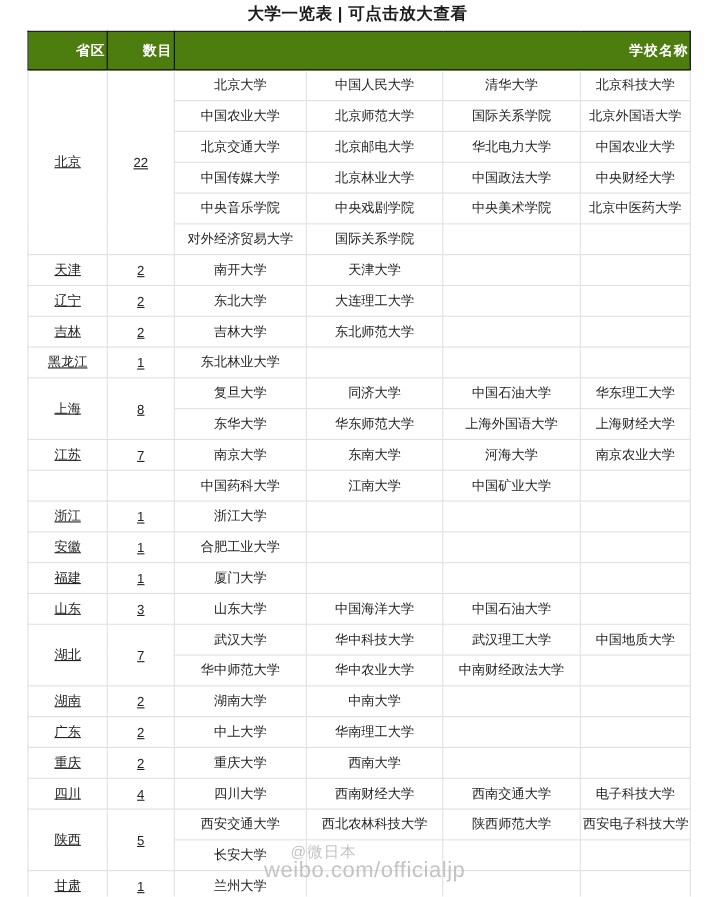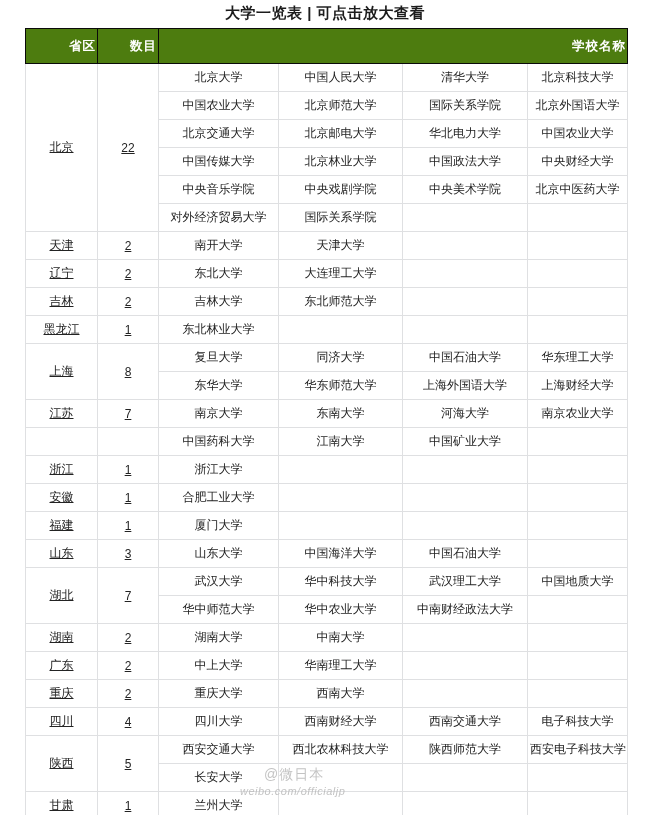--- a/index.html
+++ b/index.html
@@ -93,25 +93,24 @@
     user-select: none;
   }
   .watermark .wm-handle {
     font-size: 14px;
     letter-spacing: 1px;
     line-height: 16px;
     text-align: left;
     padding-left: 24px;
   }
   .watermark .wm-url {
-    font-size: 11px;
+    font-size: 20px;
     letter-spacing: 0.5px;
     line-height: 18px;
     font-family: "Liberation Sans", "DejaVu Sans", sans-serif;
-    font-style: italic;
   }
 </style>
 </head>
 <body>
 
 <div id="page-title">大学一览表 | 可点击放大查看</div>
 
 <div class="table-wrap">
   <table class="uni-table">
     <colgroup>

